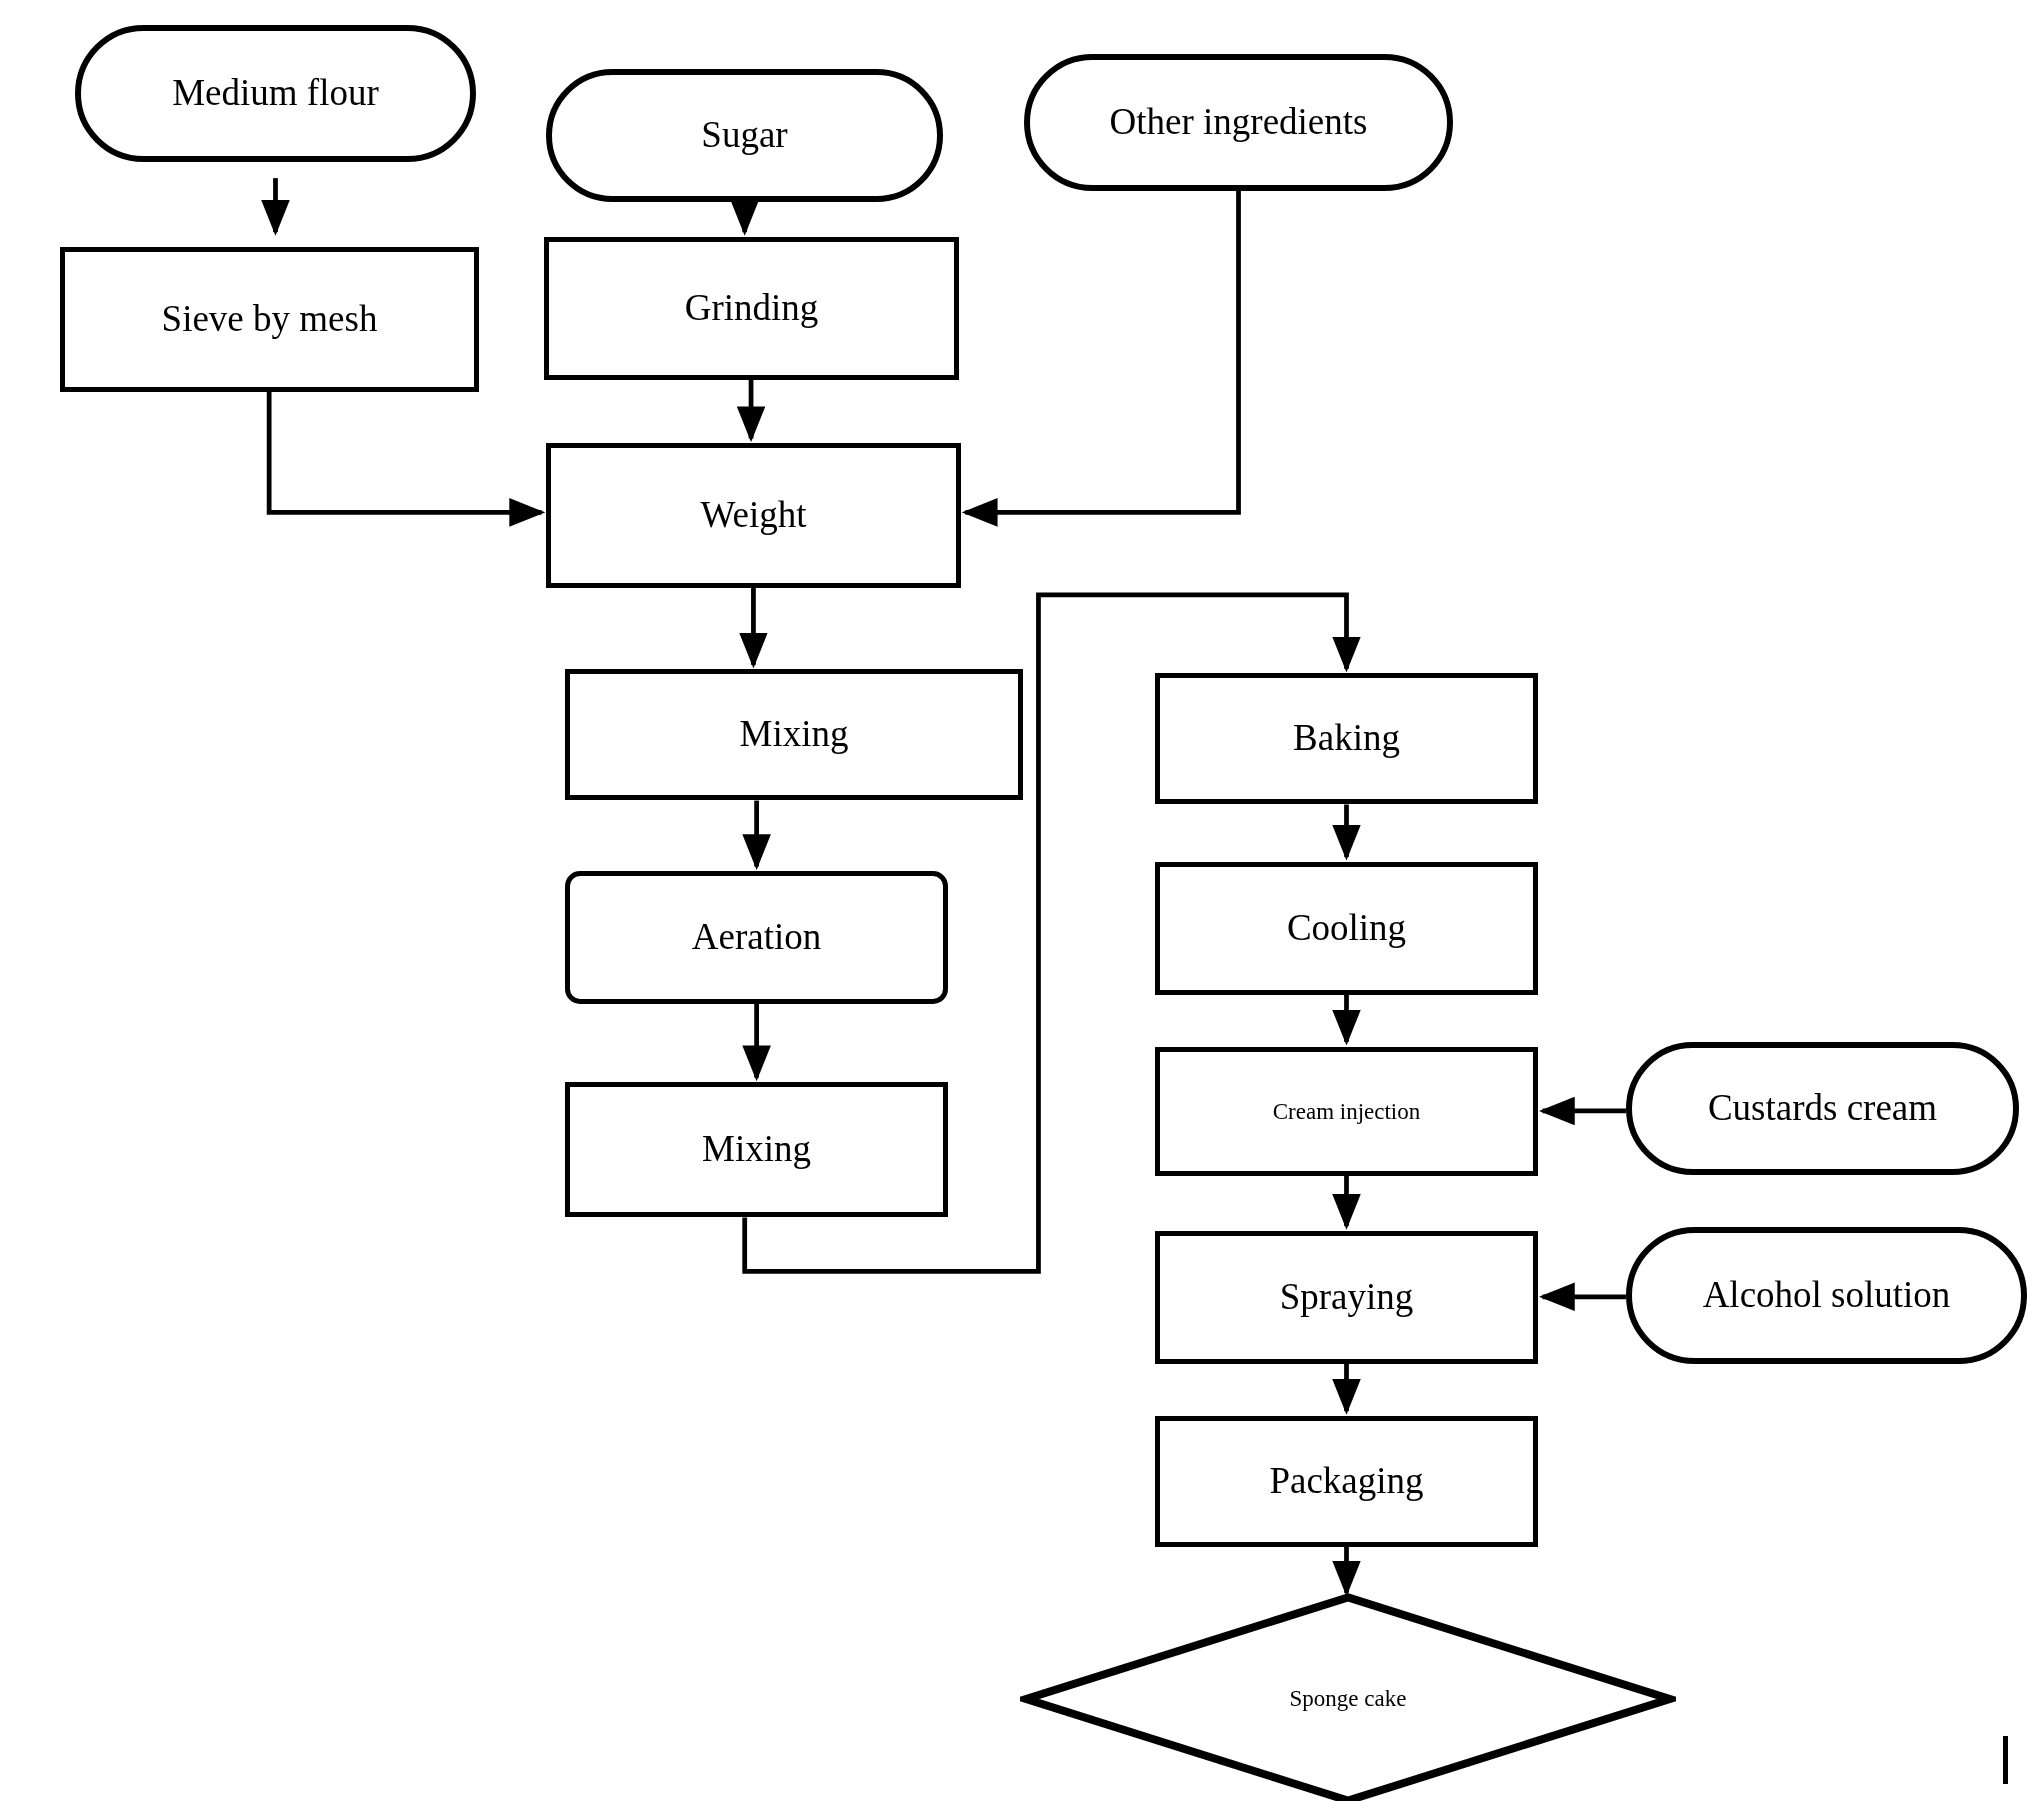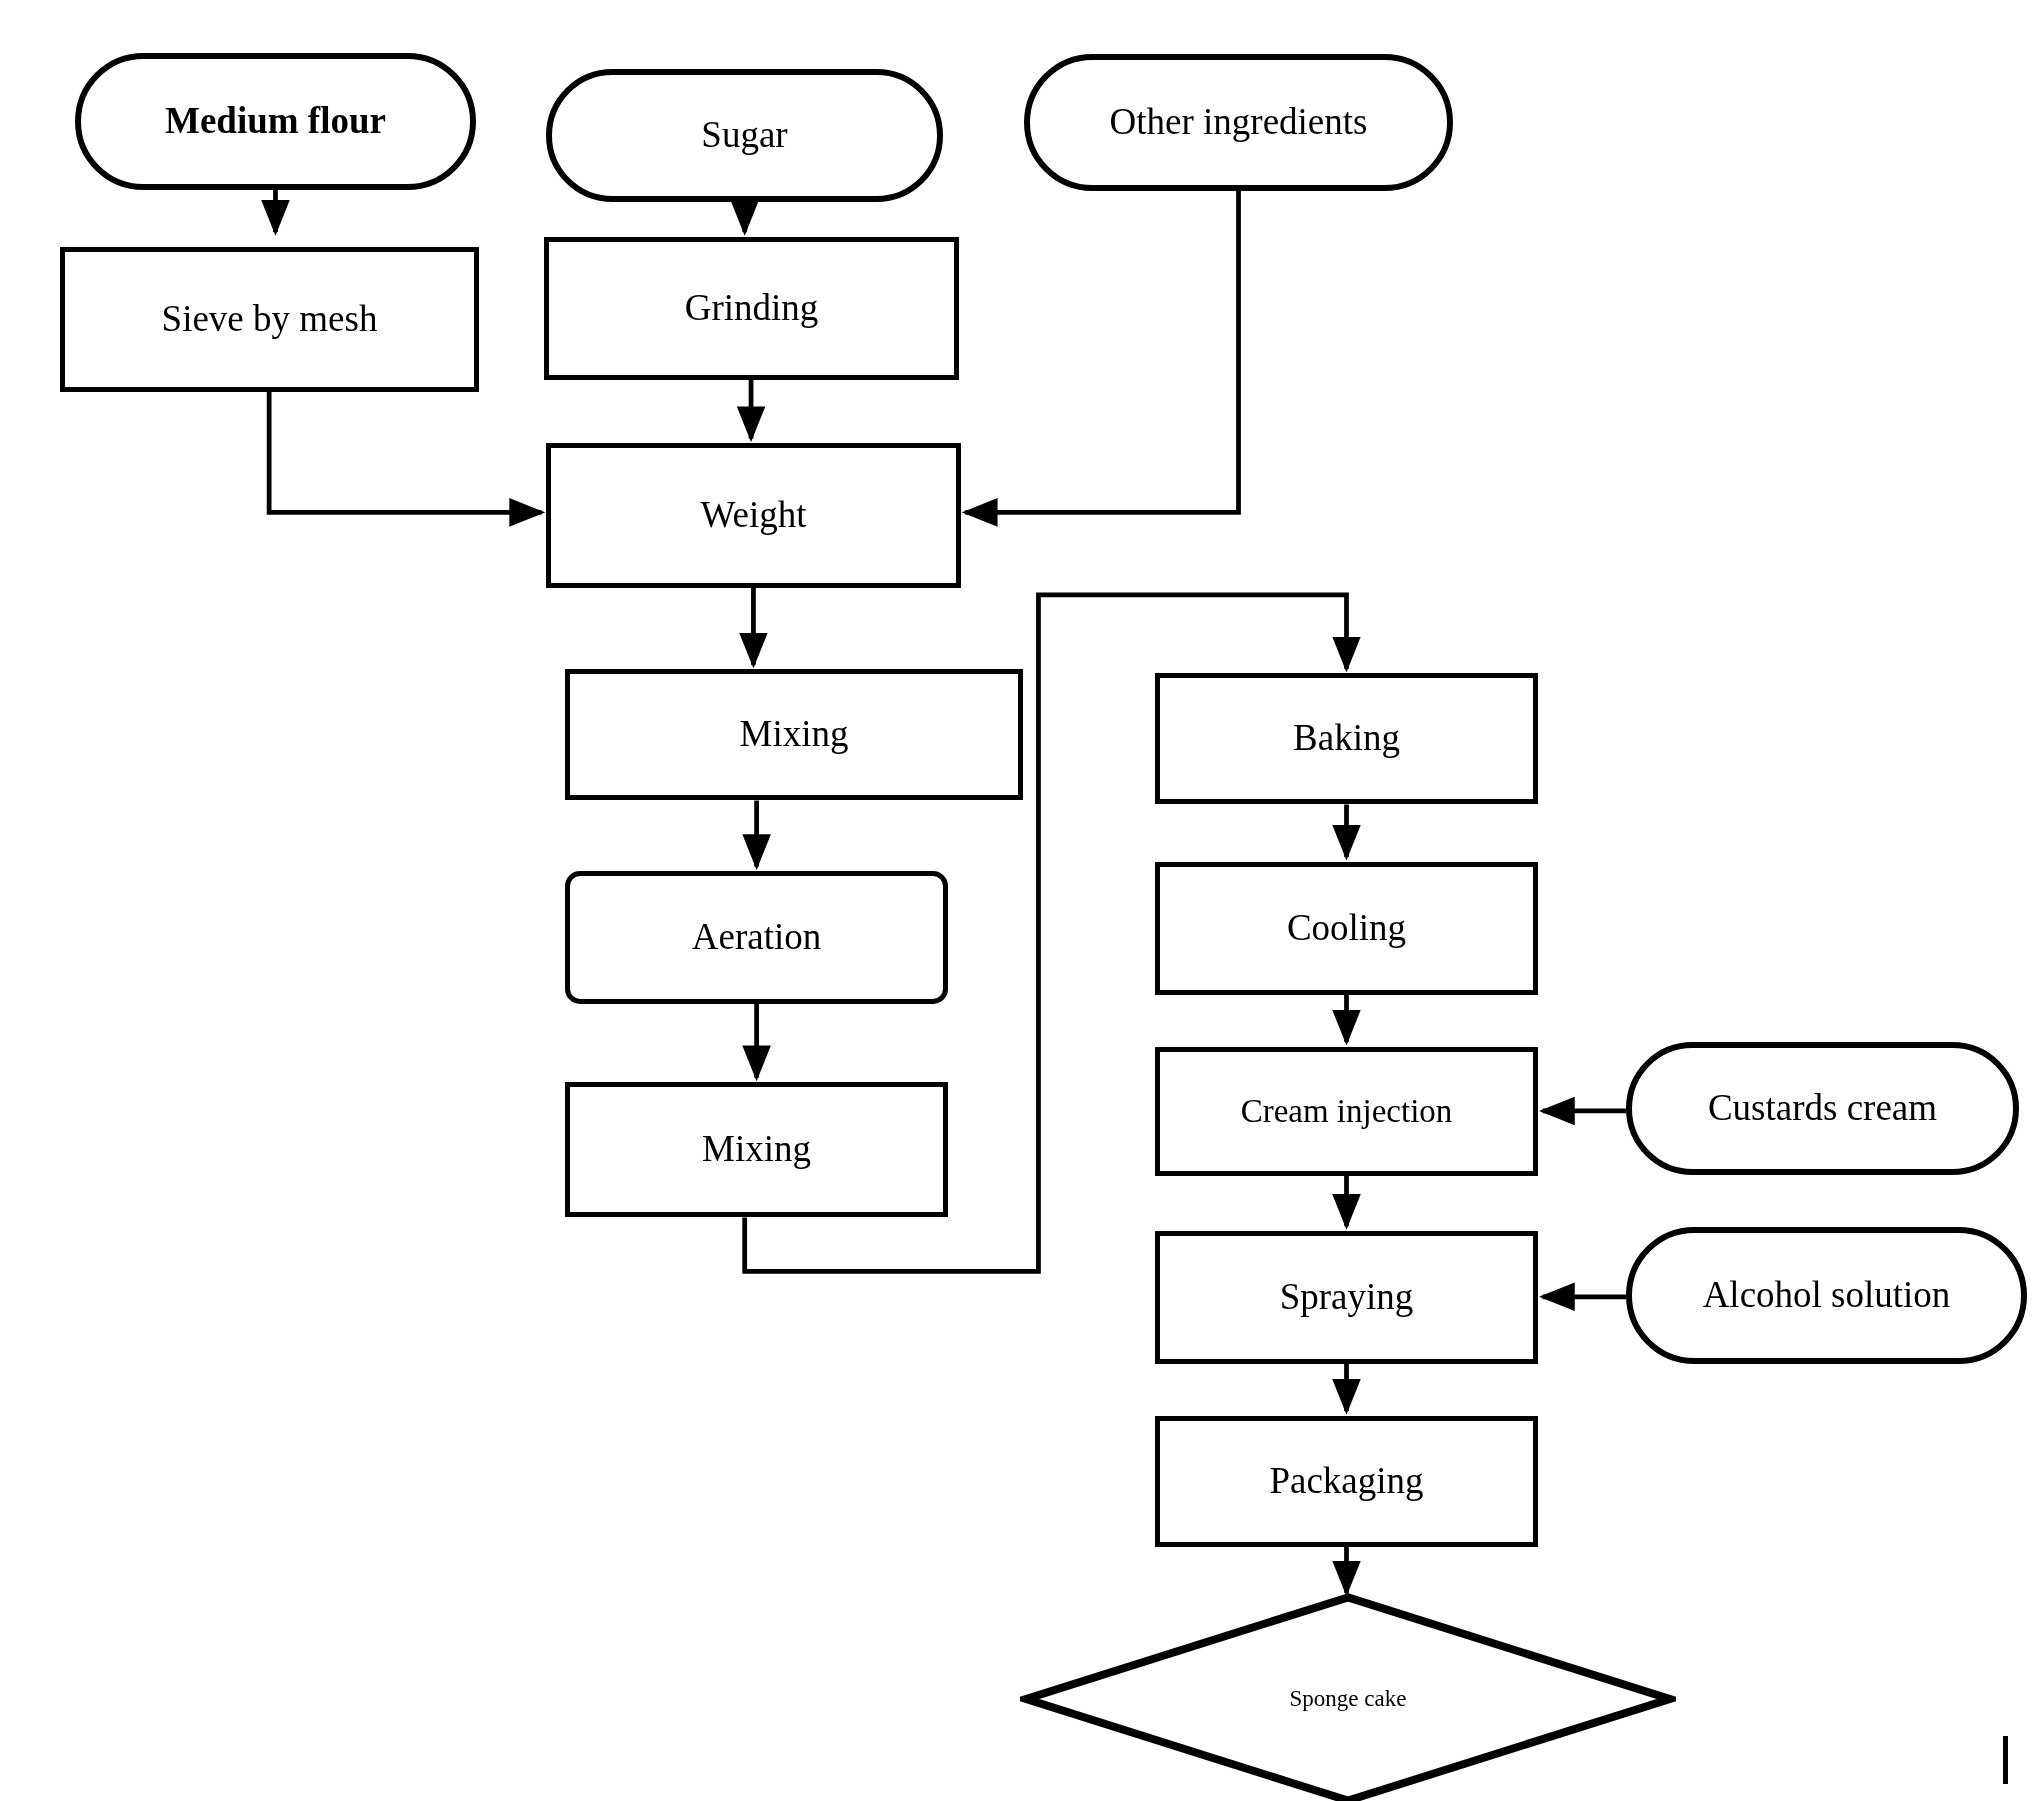--- a/index.html
+++ b/index.html
@@ -54,25 +54,25 @@
     left: 0; top: 0;
     width: 100%; height: 100%;
   }
   .diamond .label {
     position: relative;
   }
   .label {
     display: block;
     padding: 0 8px;
   }
-  .small   { font-size: 33px; }
+  .small   { font-size: 23px; }
   .smaller { font-size: 23px; }
 
   
-  #node-medium-flour      { left:   75px; top:   53px; width: 401px; height: 137px; font-weight: bold; }
+  #node-medium-flour      { left:   75px; top:   25px; width: 401px; height: 137px; }
   #node-sugar             { left:  546px; top:   41px; width: 397px; height: 133px; margin-top: 28px; }
   #node-other-ingredients { left: 1024px; top:   54px; width: 429px; height: 137px; }
   #node-sieve-by-mesh     { left:   60px; top:  237px; width: 419px; height: 145px; margin-top: 10px; }
   #node-grinding          { left:  544px; top:  237px; width: 415px; height: 143px; }
   #node-weight            { left:  546px; top:  443px; width: 415px; height: 145px; }
   #node-mixing            { left:  565px; top:  669px; width: 458px; height: 131px; }
   #node-aeration          { left:  565px; top: 871px; width: 383px; height: 133px; border-radius: 15px; }
   #node-forming           { left:  565px; top: 1082px; width: 383px; height: 135px; }
   #node-baking            { left: 1155px; top:  673px; width: 383px; height: 131px; }
   #node-cooling           { left: 1155px; top: 862px; width: 383px; height: 133px; }

